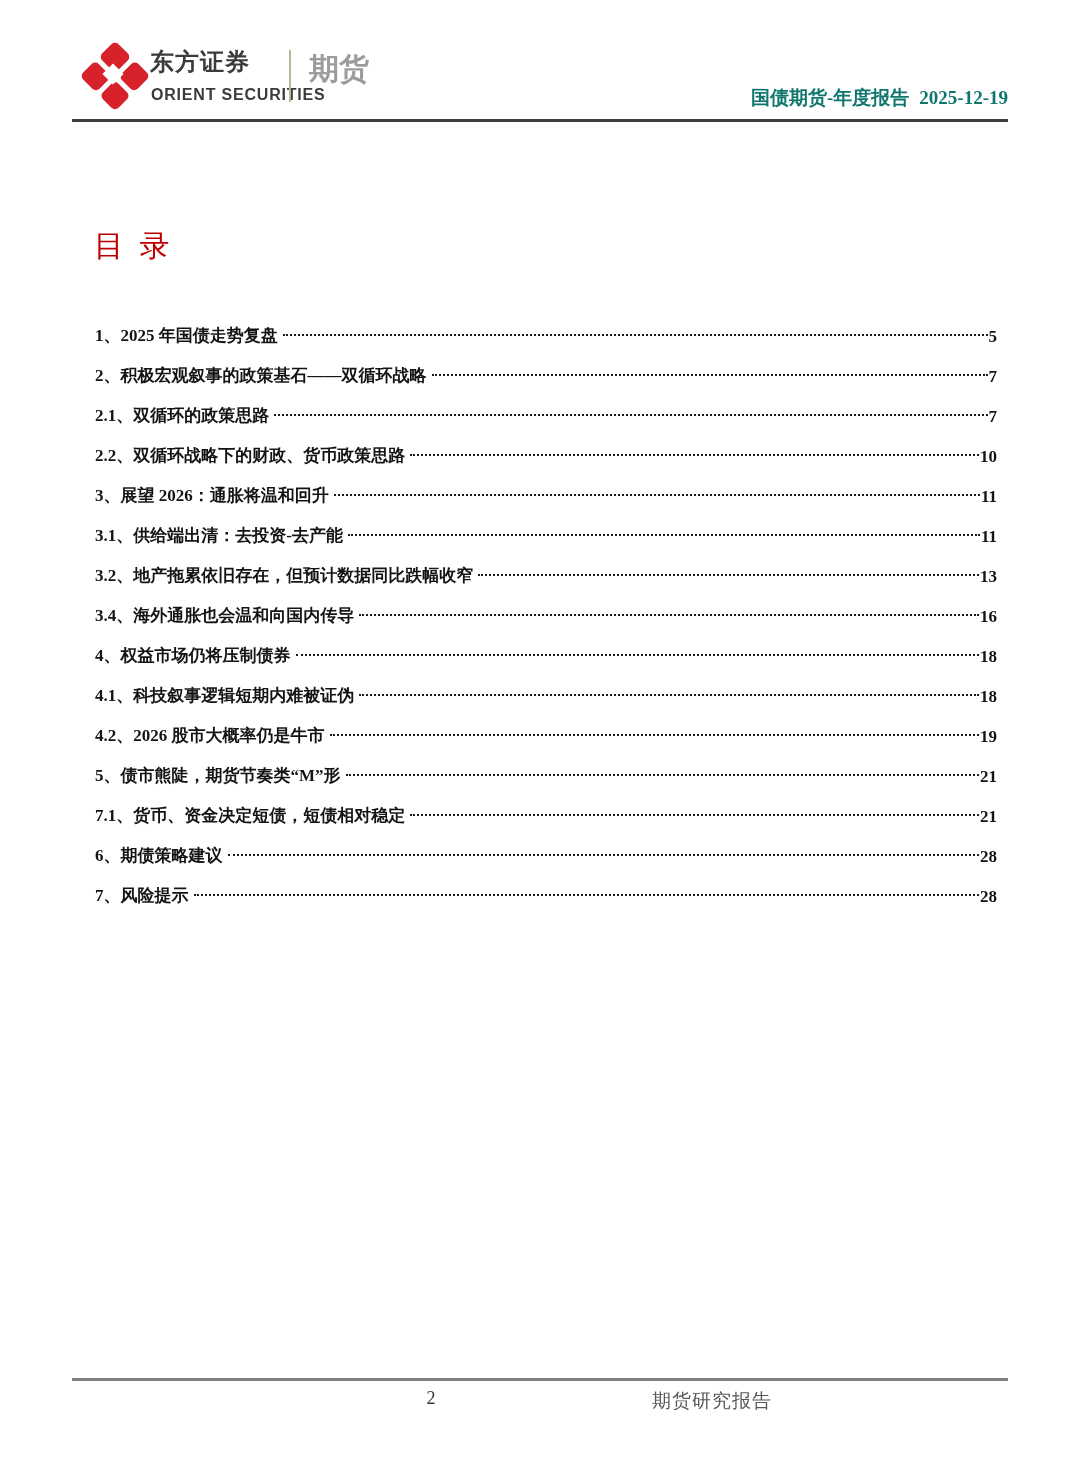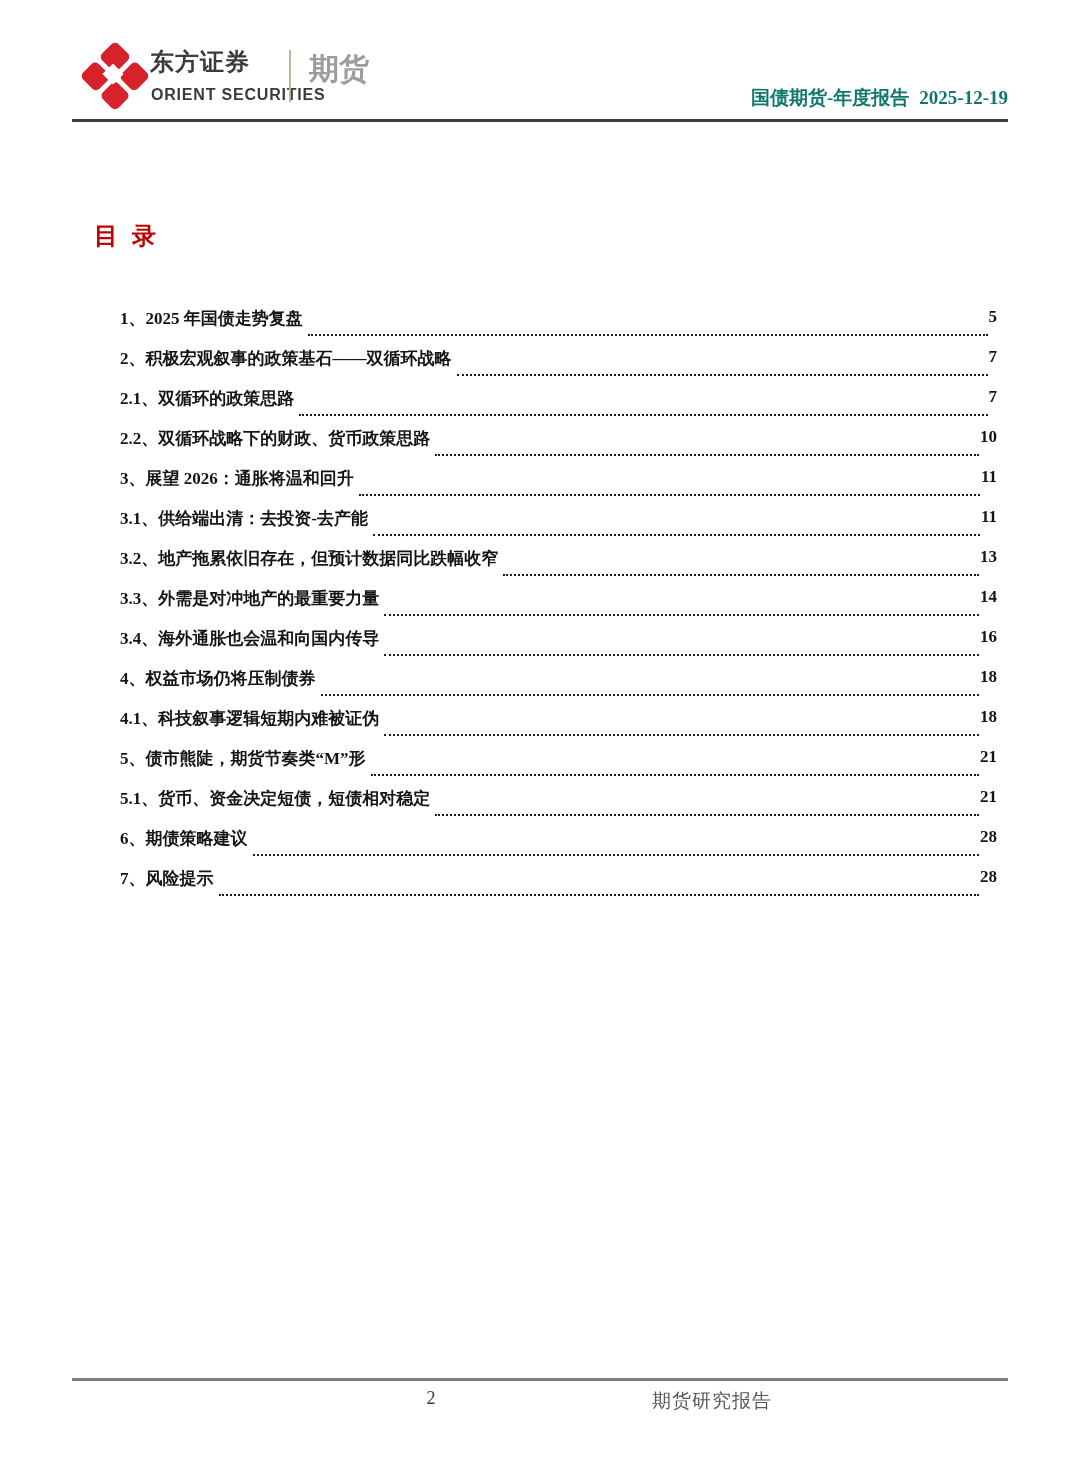--- a/index.html
+++ b/index.html
@@ -40,27 +40,27 @@
   }
   .header-right{
     position:absolute;right:72px;top:85px;font-size:19px;font-weight:bold;color:#0f766e;
     white-space:nowrap;font-family:"Liberation Serif",serif;
   }
   .header-right .date{margin-left:10px;}
   .header-rule{position:absolute;left:72px;top:119px;width:936px;height:3px;background:var(--rule-dark);}
 
   
   .toc-title{
-    position:absolute;left:94px;top:220px;font-size:24px;font-weight:bold;
+    position:absolute;left:94px;top:226px;font-size:30px;font-weight:normal;
     letter-spacing:4px;white-space:nowrap;
   }
   .toc-list{position:absolute;left:95px;top:307px;width:902px;}
   .toc-row{
-    height:40px;display:flex;align-items:flex-start;
-    font-size:17px;font-weight:bold;color:var(--ink);margin-left:25px;
+    height:40px;display:flex;align-items:flex-end;
+    font-size:17px;font-weight:bold;color:var(--ink);
   }
   .toc-label{white-space:nowrap;}
   .toc-dots{
     flex:1;height:0;border-bottom:2px dotted #1b1b1b;
     align-self:flex-end;margin:0 1px 11px 5px;
   }
   .toc-page{white-space:nowrap;}
 
   
   .footer-rule{position:absolute;left:72px;top:1378px;width:936px;height:2.5px;background:var(--rule-gray);}
@@ -126,46 +126,46 @@
       <span class="toc-label">3.1、供给端出清：去投资-去产能</span>
       <span class="toc-dots"></span>
       <span class="toc-page">11</span>
     </div>
     <div class="toc-row">
       <span class="toc-label">3.2、地产拖累依旧存在，但预计数据同比跌幅收窄</span>
       <span class="toc-dots"></span>
       <span class="toc-page">13</span>
     </div>
     <div class="toc-row">
-      <span class="toc-label">3.3、外需是对冲地产的最重要力量</span>
-      <span class="toc-dots"></span>
-      <span class="toc-page">14</span>
-    </div>
-    <div class="toc-row">
       <span class="toc-label">3.4、海外通胀也会温和向国内传导</span>
       <span class="toc-dots"></span>
       <span class="toc-page">16</span>
     </div>
     <div class="toc-row">
       <span class="toc-label">4、权益市场仍将压制债券</span>
       <span class="toc-dots"></span>
       <span class="toc-page">18</span>
     </div>
     <div class="toc-row">
       <span class="toc-label">4.1、科技叙事逻辑短期内难被证伪</span>
       <span class="toc-dots"></span>
       <span class="toc-page">18</span>
     </div>
     <div class="toc-row">
+      <span class="toc-label">4.2、2026 股市大概率仍是牛市</span>
+      <span class="toc-dots"></span>
+      <span class="toc-page">19</span>
+    </div>
+    <div class="toc-row">
       <span class="toc-label">5、债市熊陡，期货节奏类“M”形</span>
       <span class="toc-dots"></span>
       <span class="toc-page">21</span>
     </div>
     <div class="toc-row">
-      <span class="toc-label">5.1、货币、资金决定短债，短债相对稳定</span>
+      <span class="toc-label">7.1、货币、资金决定短债，短债相对稳定</span>
       <span class="toc-dots"></span>
       <span class="toc-page">21</span>
     </div>
     <div class="toc-row">
       <span class="toc-label">6、期债策略建议</span>
       <span class="toc-dots"></span>
       <span class="toc-page">28</span>
     </div>
     <div class="toc-row">
       <span class="toc-label">7、风险提示</span>

